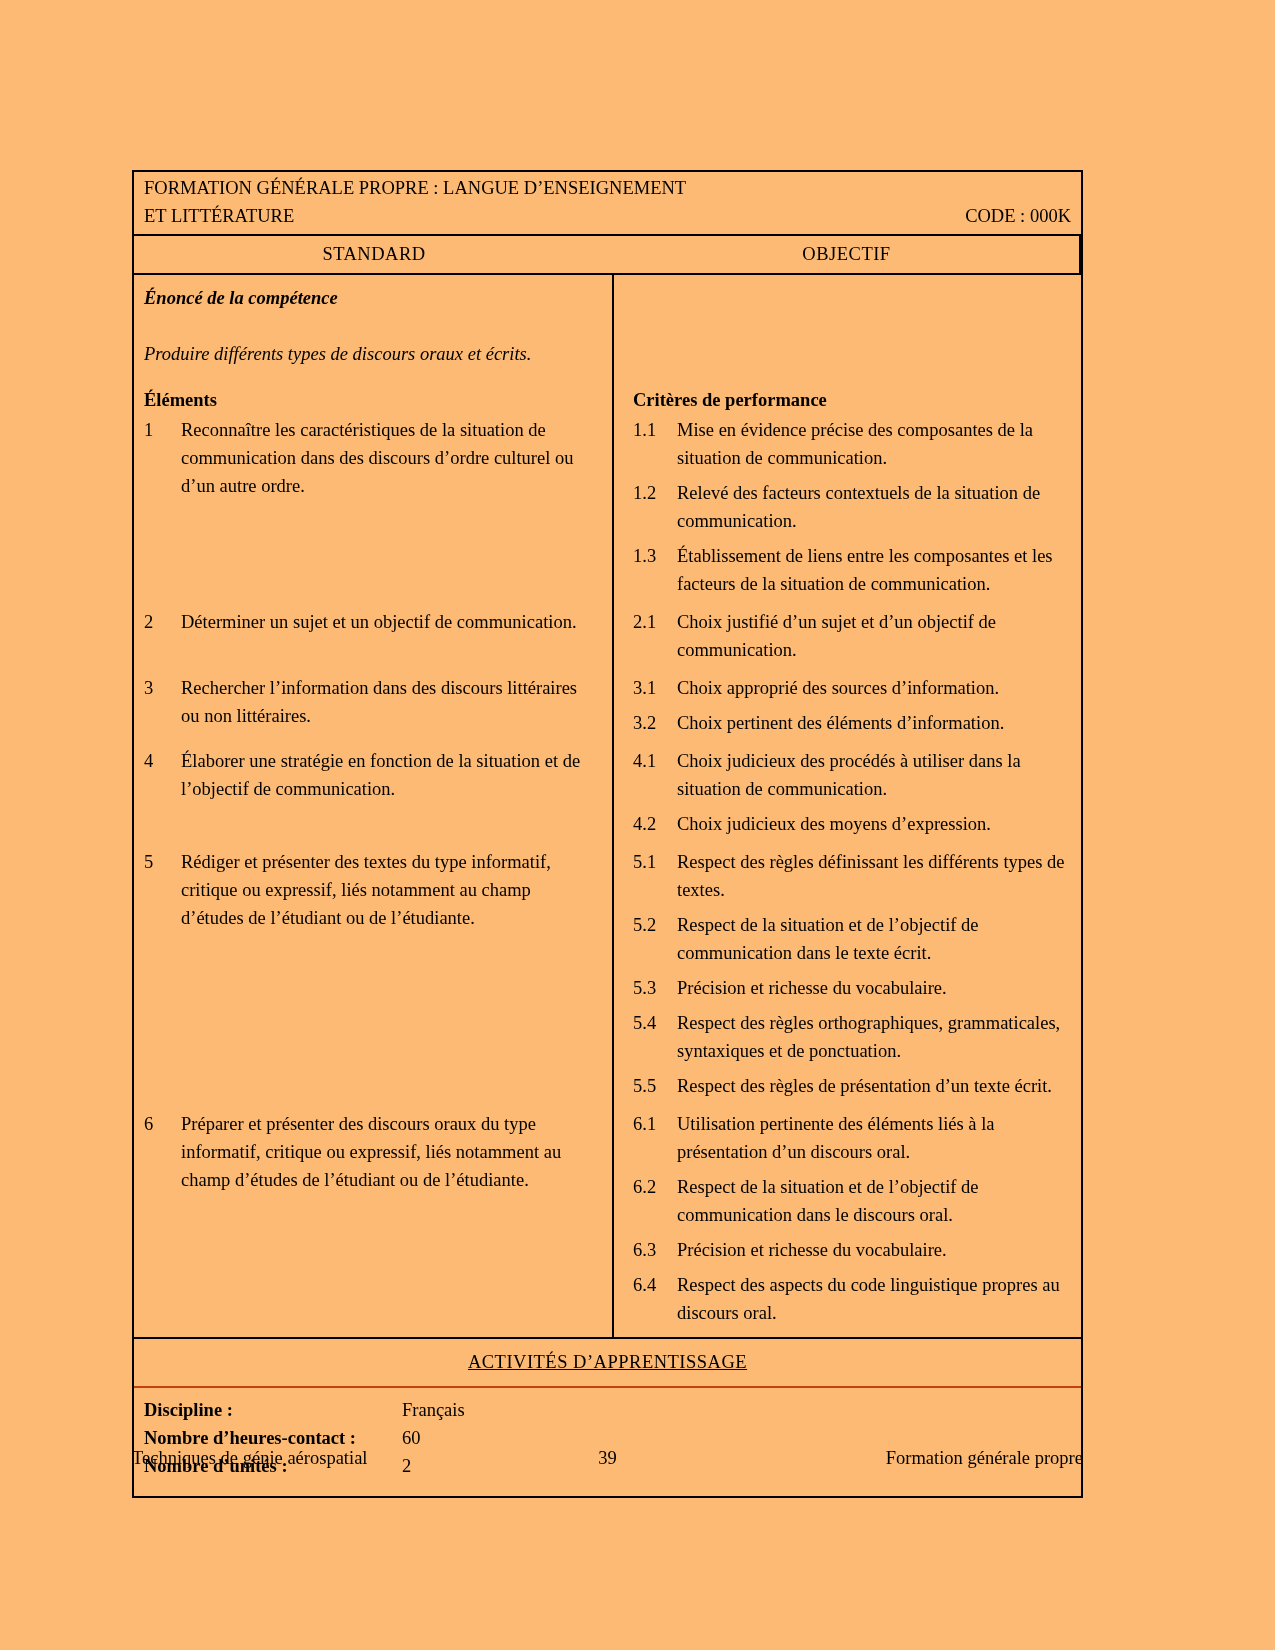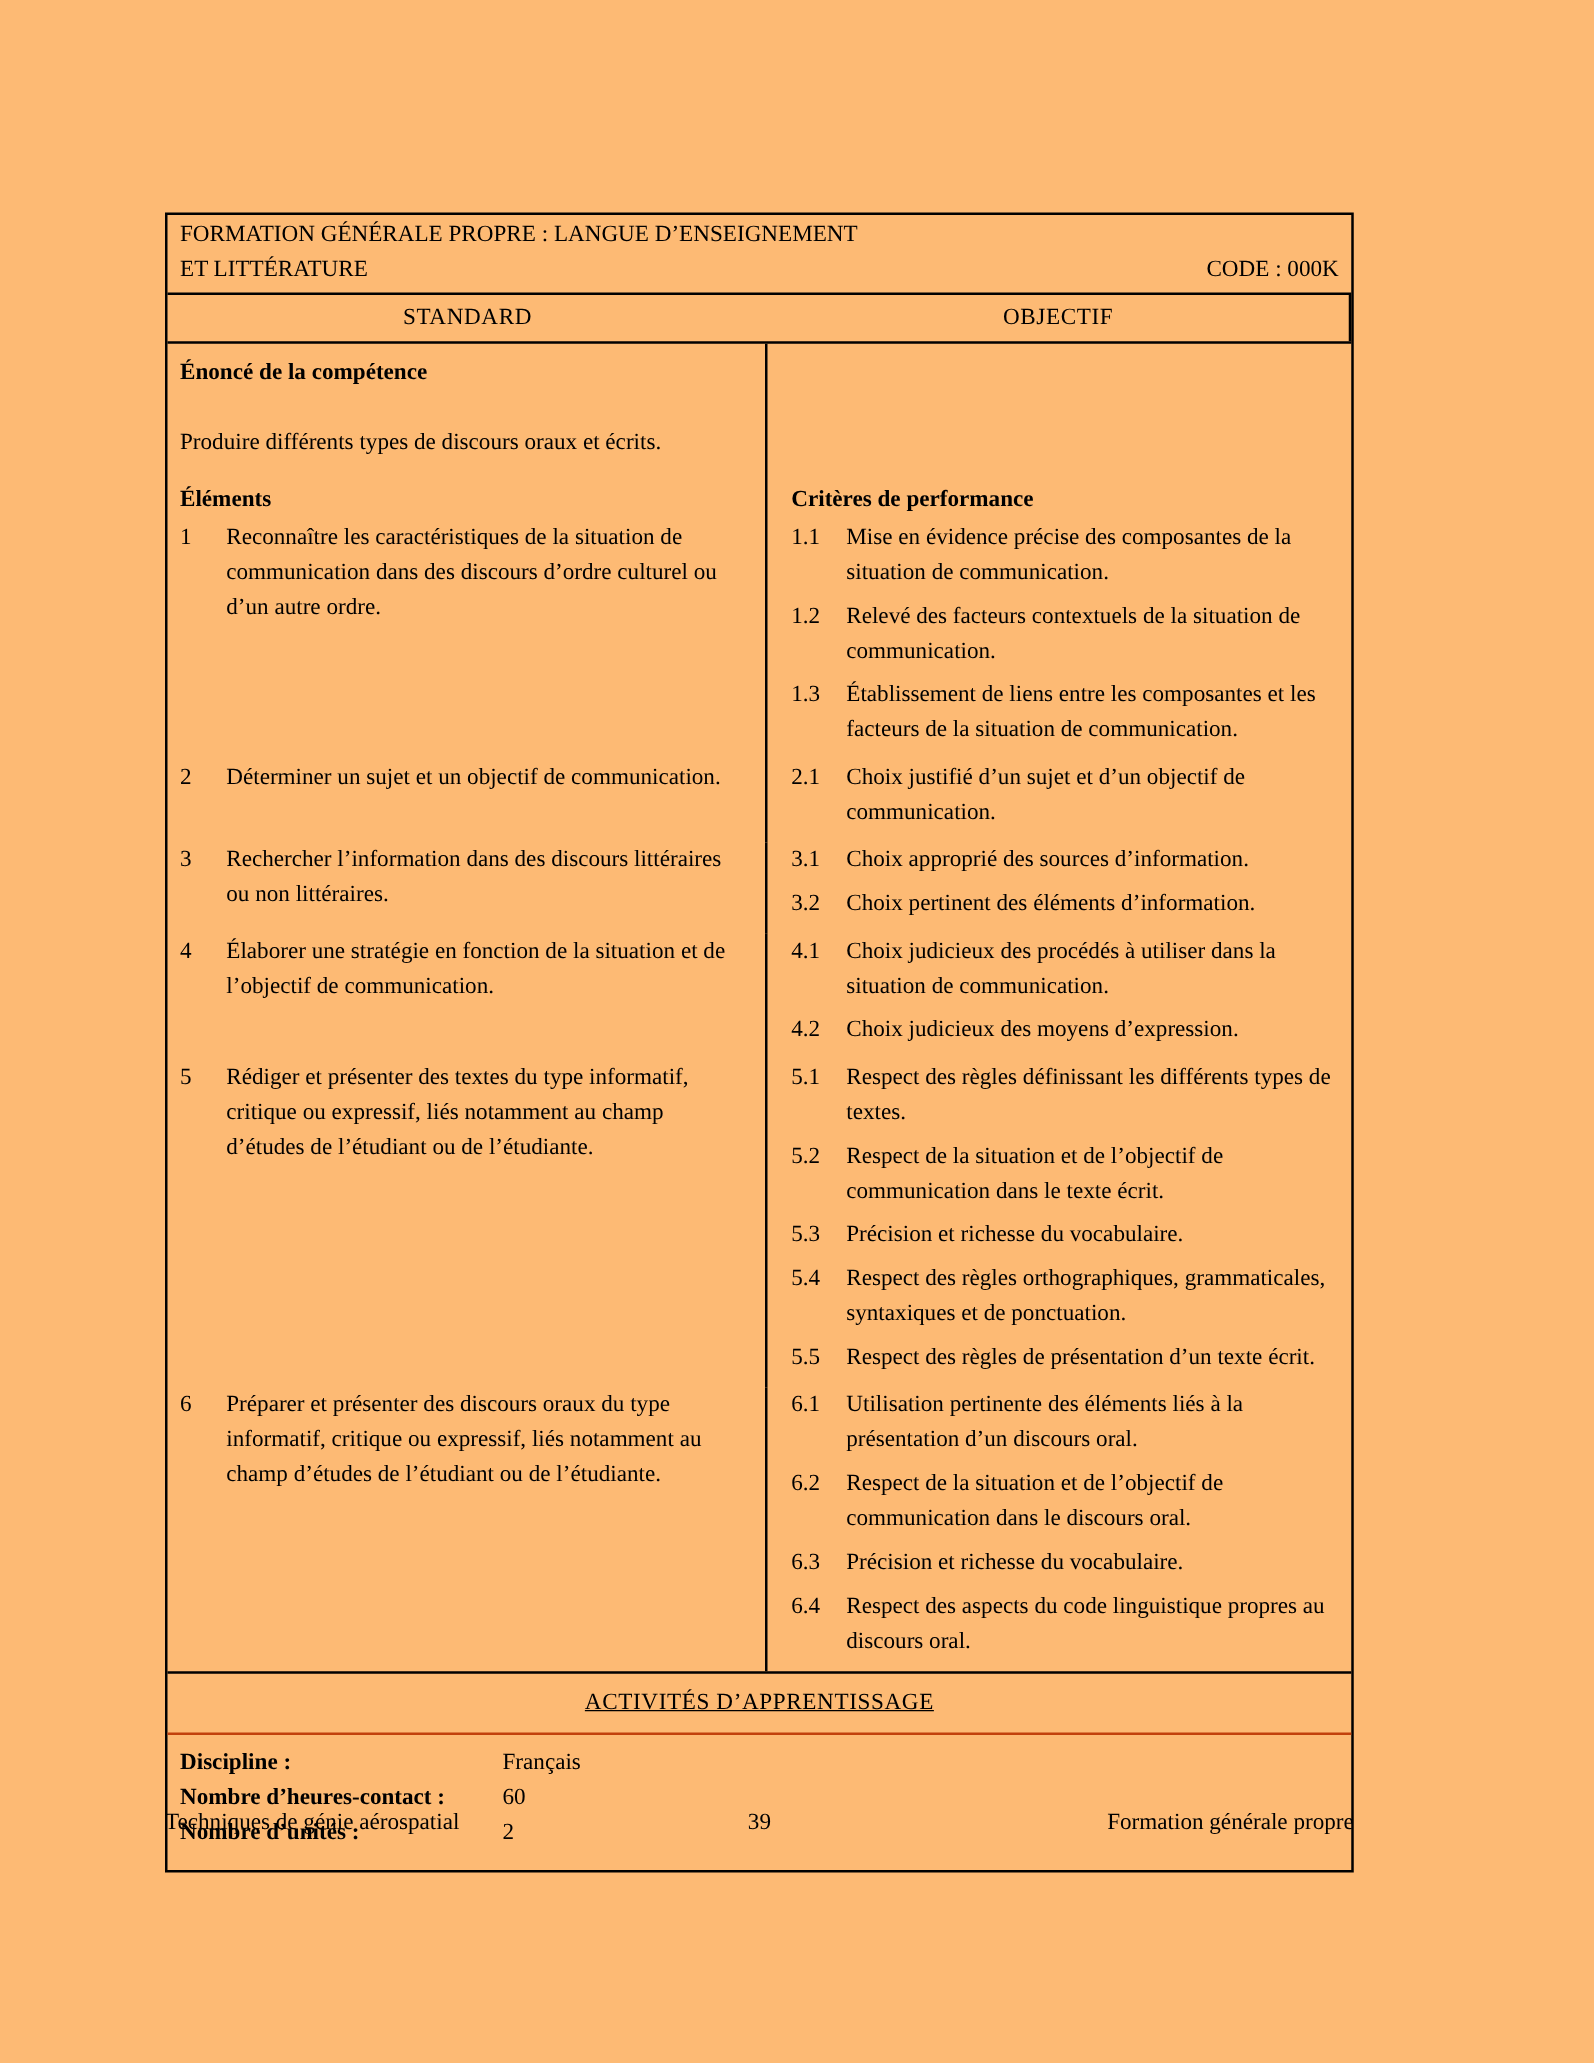--- a/index.html
+++ b/index.html
@@ -29,21 +29,21 @@
   .title-row { padding: 2px 10px 4px 10px; border-bottom: 2px solid #000; }
   .title-line2 { display: flex; justify-content: space-between; align-items: baseline; }
   
   .col-heads { display: grid; grid-template-columns: 480px 1fr; border-bottom: 2px solid #000; }
   .col-heads .ch { text-align: center; padding: 4px 4px 5px 4px; letter-spacing: 0.5px; }
   .col-heads .ch-left { border-right: 2px solid #000; }
   
   .body-grid { display: grid; grid-template-columns: 480px 1fr; }
   .cl { border-right: 2px solid #000; padding: 0 16px 0 10px; }
   .cr { padding: 0 10px 0 19px; }
-  .pad-top { padding-top: 9px; }
+  .pad-top { padding-top: 9px; font-style: italic; }
   .bold { font-weight: bold; }
   .spacer { height: 28px; }
   .heads-row-cell { padding-top: 18px; padding-bottom: 2px; }
   .elem {
     display: grid;
     grid-template-columns: 37px 1fr;
     align-items: start;
   }
   .crit {
     display: grid;

